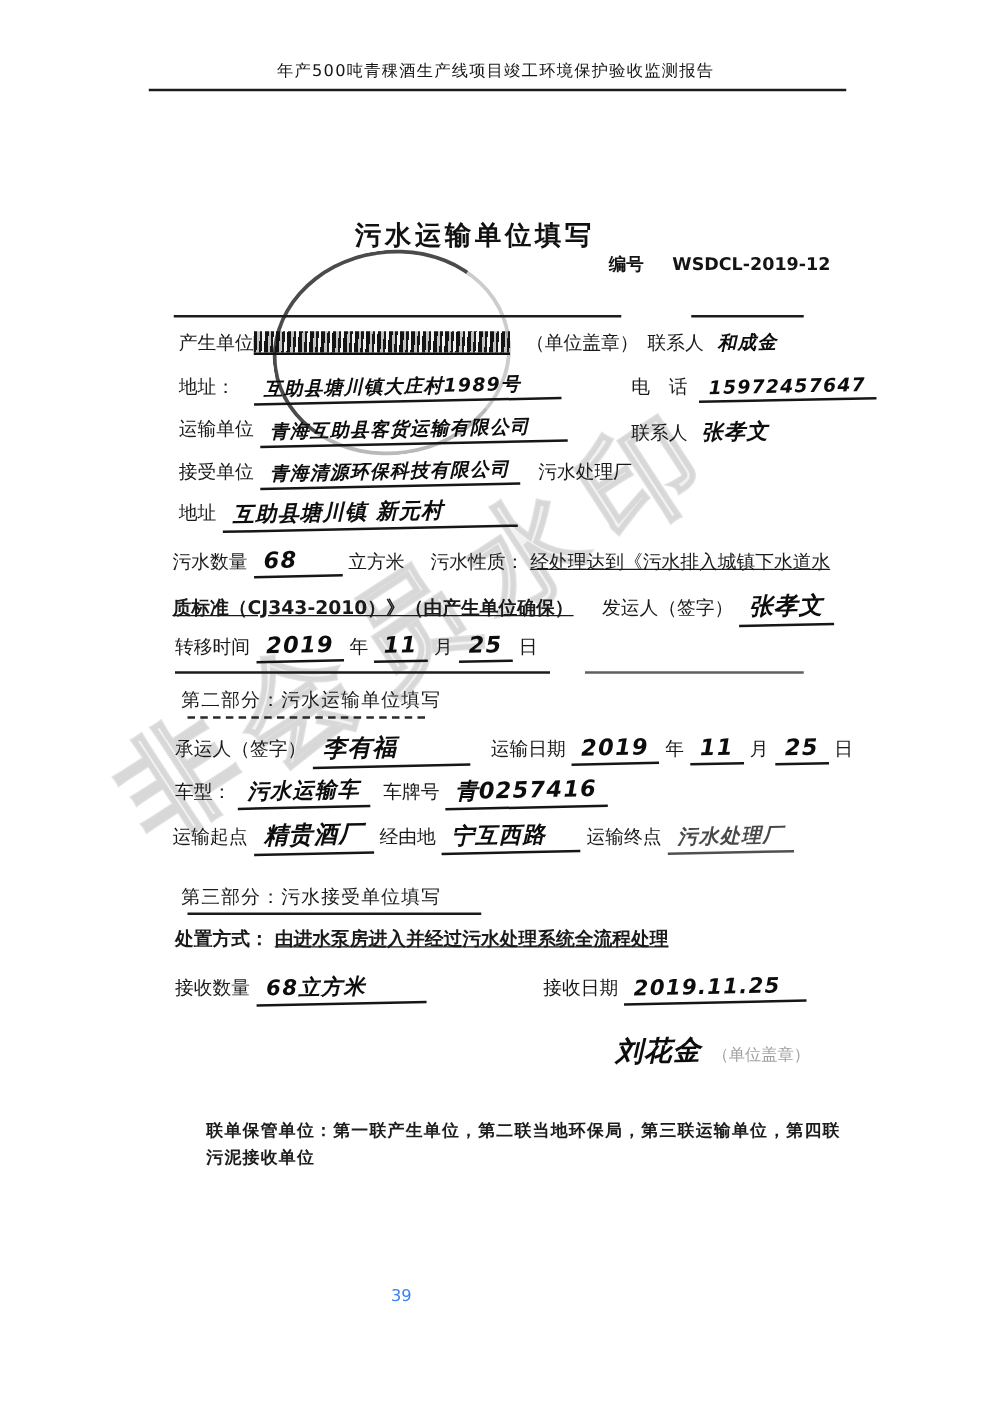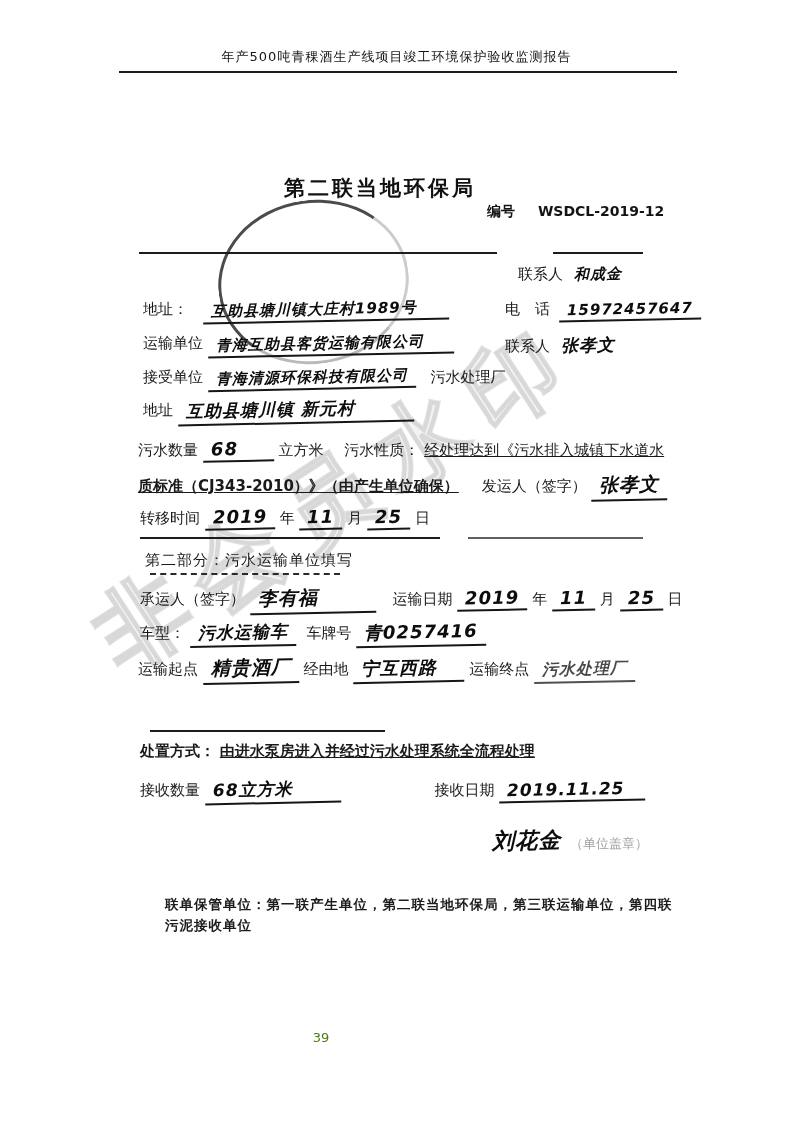--- a/index.html
+++ b/index.html
@@ -23,44 +23,48 @@
   .blob{display:inline-block;width:205px;height:17px;vertical-align:bottom;
         border-bottom:2.5px solid #101010;
         background:repeating-linear-gradient(93deg,#141414 0 3px,rgba(20,20,20,.25) 3px 5px,#181818 5px 7px,rgba(20,20,20,.05) 7px 9px);
         filter:blur(.4px);}
   .wm{position:absolute;left:105px;top:585px;font-size:92px;font-weight:700;letter-spacing:18px;
       color:rgba(130,130,130,0.10);-webkit-text-stroke:2px rgba(150,150,150,0.28);
       transform:rotate(-33deg);transform-origin:left center;pointer-events:none;}
   .sig{font-size:22px;}
   .faint{color:rgba(40,40,40,0.45);}
   .foot{font-size:13.5px;font-weight:600;color:#1c1c1c;letter-spacing:1px;}
-  .pageno{top:1030px;left:0;width:642px;text-align:center;font-size:13px;color:#4d7c0f;}
+  .pageno{top:1030px;left:0;width:642px;text-align:center;font-size:13px;color:#3b82f6;}
   .dash{position:absolute;border-top:2px dashed #2a2a2a;height:0;}
 </style>
 </head>
 <body>
 
 <div class="page">
 
   <div class="abs hdr-title">年产500吨青稞酒生产线项目竣工环境保护验收监测报告</div>
   <div class="rule" style="top:71px;left:119px;width:558px;height:2px;"></div>
 
   <div class="wm">非会员水印</div>
 
-  <div class="abs form-title">第二联当地环保局</div>
+  <div class="abs form-title">污水运输单位填写</div>
   <div class="abs code-row">
     <span>编号</span>
     <span style="margin-left:18px;text-align:right;">WSDCL-2019-12</span>
   </div>
 
   <div class="seal"></div>
 
   <div class="rule" style="top:252px;left:139px;width:358px;height:2px;"></div>
   <div class="rule" style="top:252px;left:553px;width:90px;height:2px;"></div>
 
+  <div class="abs fz" style="top:265px;left:143px;">
+    <span class="lbl">产生单位</span><span class="blob" title=""></span>
+    <span class="lbl" style="margin-left:8px;">（单位盖章）</span>
+  </div>
   <div class="abs fz" style="top:265px;left:518px;">
     <span class="lbl">联系人</span>
     <span class="hw" style="margin-left:6px;">和成金</span>
   </div>
 
   <div class="abs fz" style="top:300px;left:143px;">
     <span class="lbl">地址：</span>
     <span class="hw u" style="margin-left:10px;min-width:230px;">互助县塘川镇大庄村1989号</span>
   </div>
   <div class="abs fz" style="top:300px;left:505px;">
@@ -139,20 +143,21 @@
 
   <div class="abs fz" style="top:655px;left:138px;">
     <span class="lbl">运输起点</span>
     <span class="hw u" style="font-size:19px;">精贵酒厂</span>
     <span class="lbl">经由地</span>
     <span class="hw u" style="font-size:18px;min-width:95px;">宁互西路</span>
     <span class="lbl">运输终点</span>
     <span class="hw u" style="font-size:16px;opacity:.75;">污水处理厂</span>
   </div>
 
+  <div class="abs sec-head" style="top:708px;left:145px;">第三部分：污水接受单位填写</div>
   <div class="rule" style="top:730px;left:150px;width:235px;height:2px;"></div>
 
   <div class="abs fz" style="top:742px;left:140px;">
     <span class="lbl" style="font-weight:600;">处置方式：</span>
     <span class="lbl" style="text-decoration:underline;font-weight:600;text-align:right;">由进水泵房进入并经过污水处理系统全流程处理</span>
   </div>
 
   <div class="abs fz" style="top:778px;left:140px;">
     <span class="lbl">接收数量</span>
     <span class="hw u" style="min-width:120px;font-size:17px;">68立方米</span>

